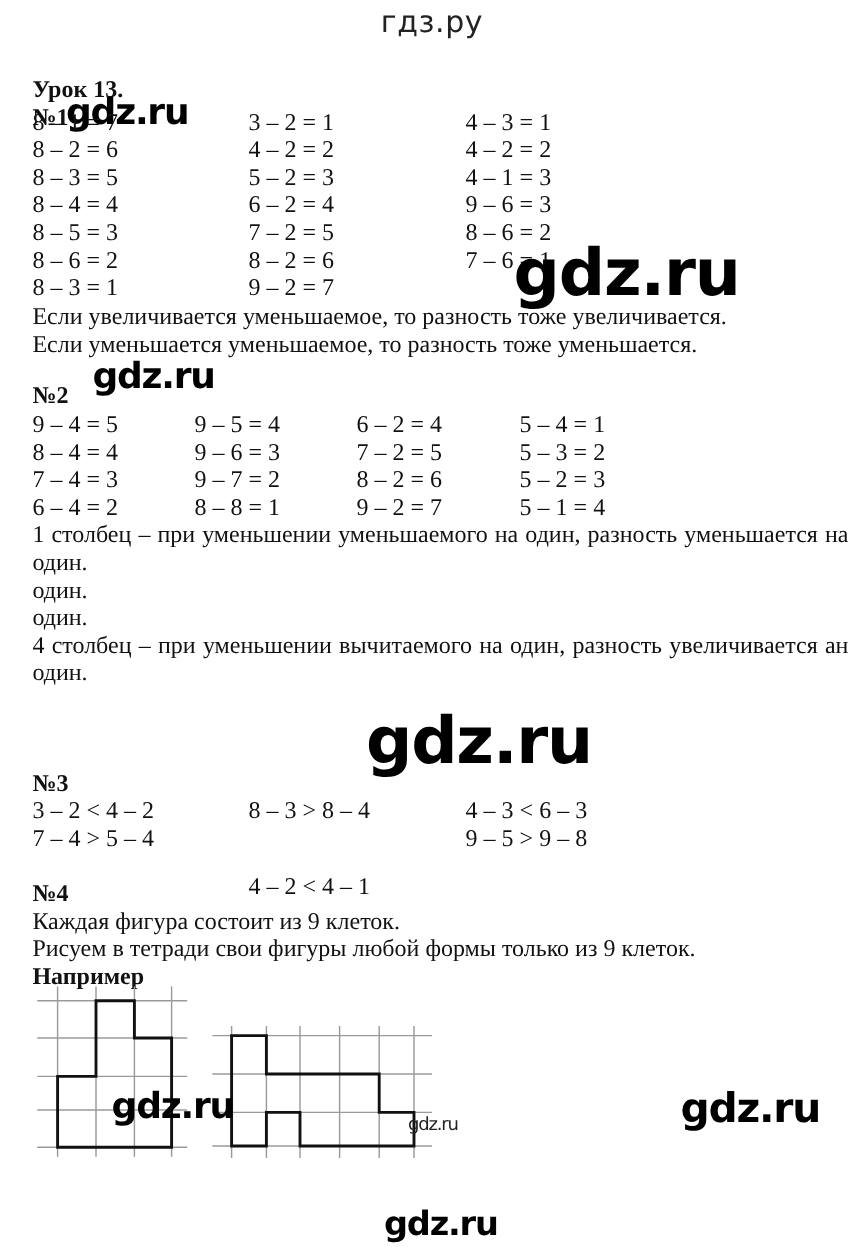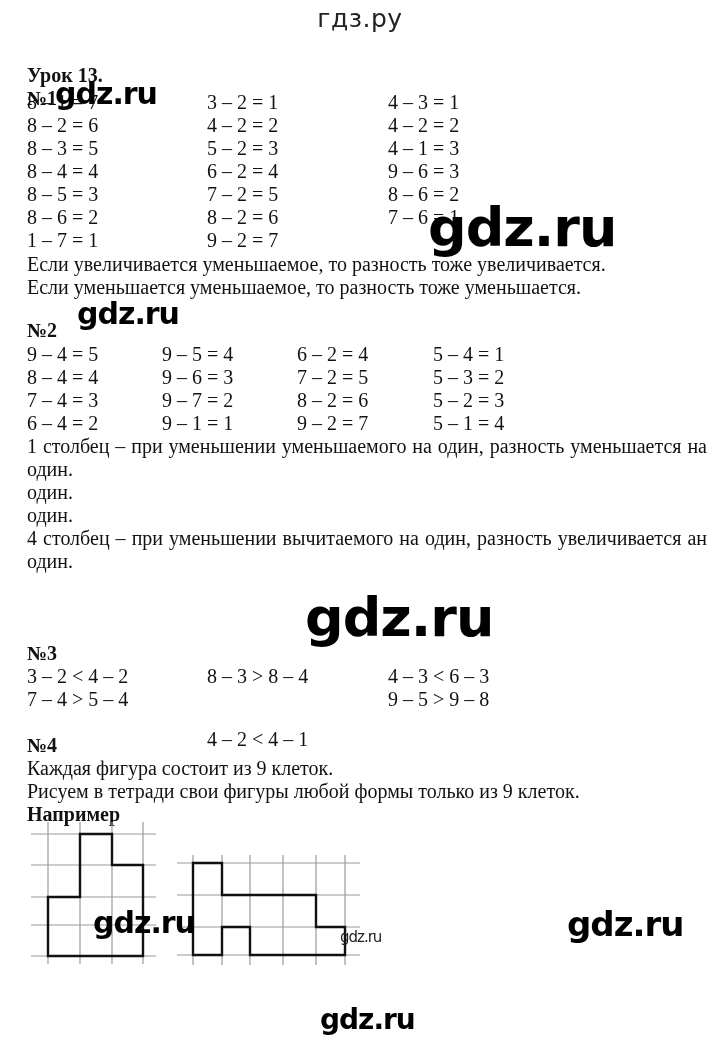--- a/index.html
+++ b/index.html
@@ -26,21 +26,21 @@
 <div class="abs serif bold" style="left:27px; top:87px;">№1</div>
 <div class="wm" style="left:55px; top:76px; font-size:30px;">gdz.ru</div>
 
 <div class="serif">
   <div class="cell abs" style="left:27px; top:91px;">8 – 1 = 7</div>
   <div class="cell abs" style="left:27px; top:114px;">8 – 2 = 6</div>
   <div class="cell abs" style="left:27px; top:137px;">8 – 3 = 5</div>
   <div class="cell abs" style="left:27px; top:160px;">8 – 4 = 4</div>
   <div class="cell abs" style="left:27px; top:183px;">8 – 5 = 3</div>
   <div class="cell abs" style="left:27px; top:206px;">8 – 6 = 2</div>
-  <div class="cell abs" style="left:27px; top:229px;">1 – 7 = 1</div>
+  <div class="cell abs" style="left:27px; top:229px;">8 – 3 = 1</div>
 
   <div class="cell abs" style="left:207px; top:91px;">3 – 2 = 1</div>
   <div class="cell abs" style="left:207px; top:114px;">4 – 2 = 2</div>
   <div class="cell abs" style="left:207px; top:137px;">5 – 2 = 3</div>
   <div class="cell abs" style="left:207px; top:160px;">6 – 2 = 4</div>
   <div class="cell abs" style="left:207px; top:183px;">7 – 2 = 5</div>
   <div class="cell abs" style="left:207px; top:206px;">8 – 2 = 6</div>
   <div class="cell abs" style="left:207px; top:229px;">9 – 2 = 7</div>
 
   <div class="cell abs" style="left:388px; top:91px;">4 – 3 = 1</div>
@@ -62,21 +62,21 @@
 
 <div class="serif">
   <div class="cell abs" style="left:27px; top:343px;">9 – 4 = 5</div>
   <div class="cell abs" style="left:27px; top:366px;">8 – 4 = 4</div>
   <div class="cell abs" style="left:27px; top:389px;">7 – 4 = 3</div>
   <div class="cell abs" style="left:27px; top:412px;">6 – 4 = 2</div>
 
   <div class="cell abs" style="left:162px; top:343px;">9 – 5 = 4</div>
   <div class="cell abs" style="left:162px; top:366px;">9 – 6 = 3</div>
   <div class="cell abs" style="left:162px; top:389px;">9 – 7 = 2</div>
-  <div class="cell abs" style="left:162px; top:412px;">9 – 1 = 1</div>
+  <div class="cell abs" style="left:162px; top:412px;">8 – 8 = 1</div>
 
   <div class="cell abs" style="left:297px; top:343px;">6 – 2 = 4</div>
   <div class="cell abs" style="left:297px; top:366px;">7 – 2 = 5</div>
   <div class="cell abs" style="left:297px; top:389px;">8 – 2 = 6</div>
   <div class="cell abs" style="left:297px; top:412px;">9 – 2 = 7</div>
 
   <div class="cell abs" style="left:433px; top:343px;">5 – 4 = 1</div>
   <div class="cell abs" style="left:433px; top:366px;">5 – 3 = 2</div>
   <div class="cell abs" style="left:433px; top:389px;">5 – 2 = 3</div>
   <div class="cell abs" style="left:433px; top:412px;">5 – 1 = 4</div>

